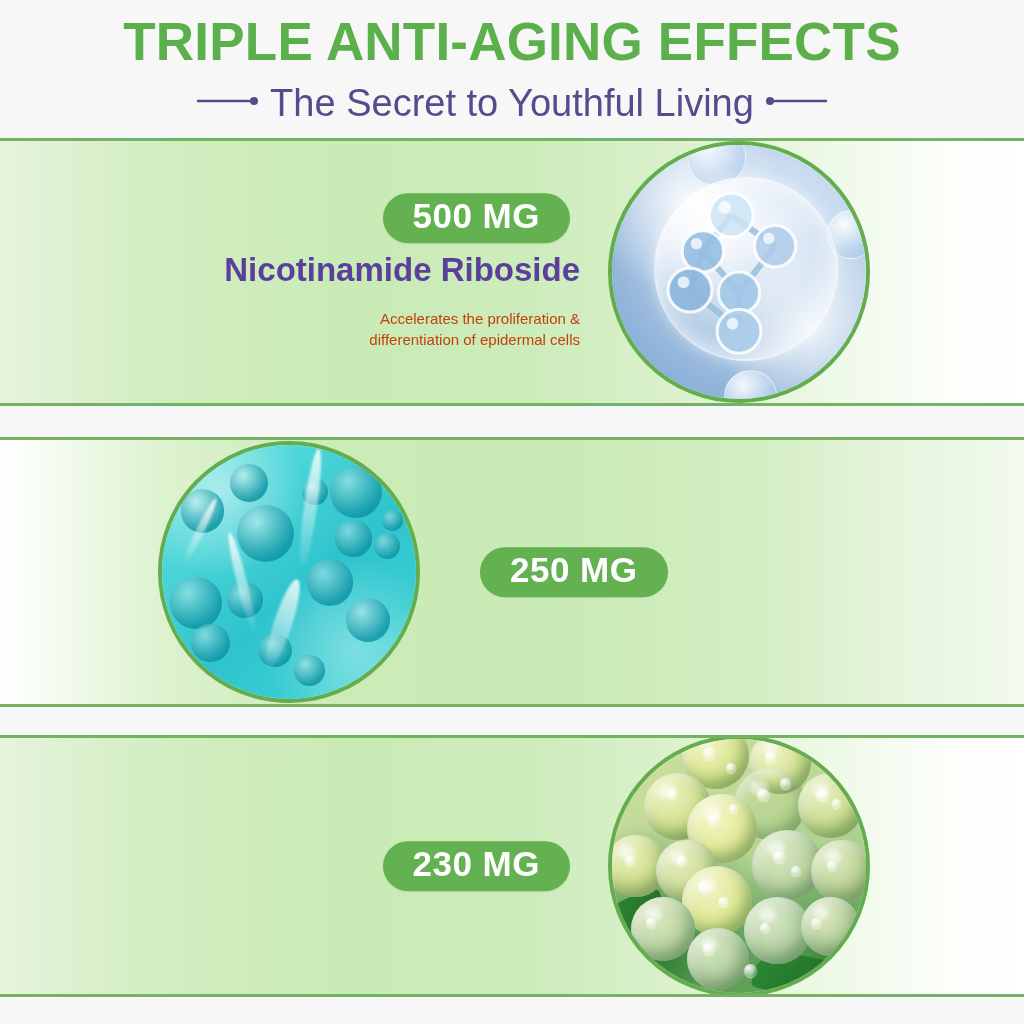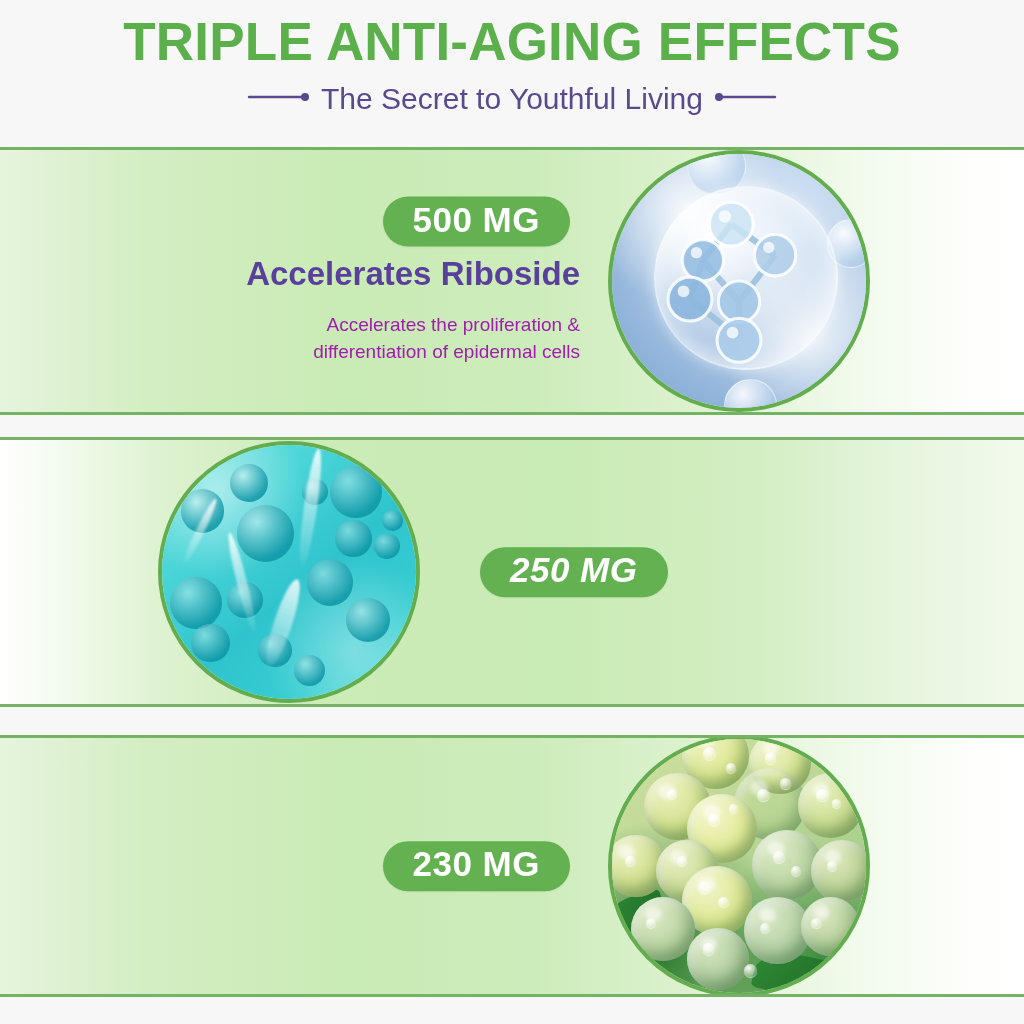--- a/index.html
+++ b/index.html
@@ -34,21 +34,21 @@
     white-space: nowrap;
   }
   .subtitle-row {
     display: flex;
     align-items: center;
     justify-content: center;
     gap: 10px;
     margin-top: 12px;
   }
   .subtitle-text {
-    font-size: 30px;
+    font-size: 38px;
     color: #584a8c;
     font-family: "Liberation Sans", sans-serif;
     white-space: nowrap;
   }
   .deco {
     display: block;
   }
 
   
   .panel {
@@ -84,22 +84,22 @@
       #ffffff 0%,
       #f3fbee 6%,
       #ddf2cf 16%,
       #cbebb7 32%,
       #c9ebb5 55%,
       #d4eec3 74%,
       #e6f5de 88%,
       #f2faec 100%);
   }
 
-  #panel-1 { top: 147px; height: 268px; }
-  #panel-2 { top: 437px; height: 270px; font-style: italic; }
+  #panel-1 { top: 138px; height: 268px; }
+  #panel-2 { top: 437px; height: 270px; }
   #panel-3 { top: 735px; height: 262px; }
 
   .panel-inner {
     position: relative;
     width: 100%;
     height: 100%;
   }
 
   
   .text-block {
@@ -126,22 +126,22 @@
   .ingredient-name {
     font-size: 33px;
     font-weight: bold;
     color: #5b3f9c;
     margin-top: 9px;
     line-height: 1.1;
     font-family: "Liberation Sans", sans-serif;
     white-space: nowrap;
   }
   .benefit {
-    font-size: 19px;
-    color: #a21caf;
+    font-size: 15px;
+    color: #c2410c;
     line-height: 1.42;
     margin-top: 20px;
     font-family: "Liberation Sans", sans-serif;
     white-space: pre-line;
   }
 
   
   .circle-img {
     position: absolute;
     border-radius: 50%;
@@ -263,21 +263,21 @@
 </div>
 
 <section class="panel" id="panel-1">
   <div class="band band-ltr"></div>
   <div class="panel-inner">
 
     <div class="text-block text-right-aligned" style="left:110px; width:470px;">
       <div style="padding-right:10px;">
         <span class="dose-badge">500 MG</span>
       </div>
-      <div class="ingredient-name">Accelerates Riboside</div>
+      <div class="ingredient-name">Nicotinamide Riboside</div>
       <div class="benefit">Accelerates the proliferation &amp;
 differentiation of epidermal cells</div>
     </div>
 
     <div class="circle-img" style="left:608px; width:262px; height:262px;">
       <div class="art art-molecule">
         <div class="bubble-sm-a"></div>
         <div class="bubble-sm-b"></div>
         <div class="bubble-sm-c"></div>
         <div class="bubble-big"></div>

